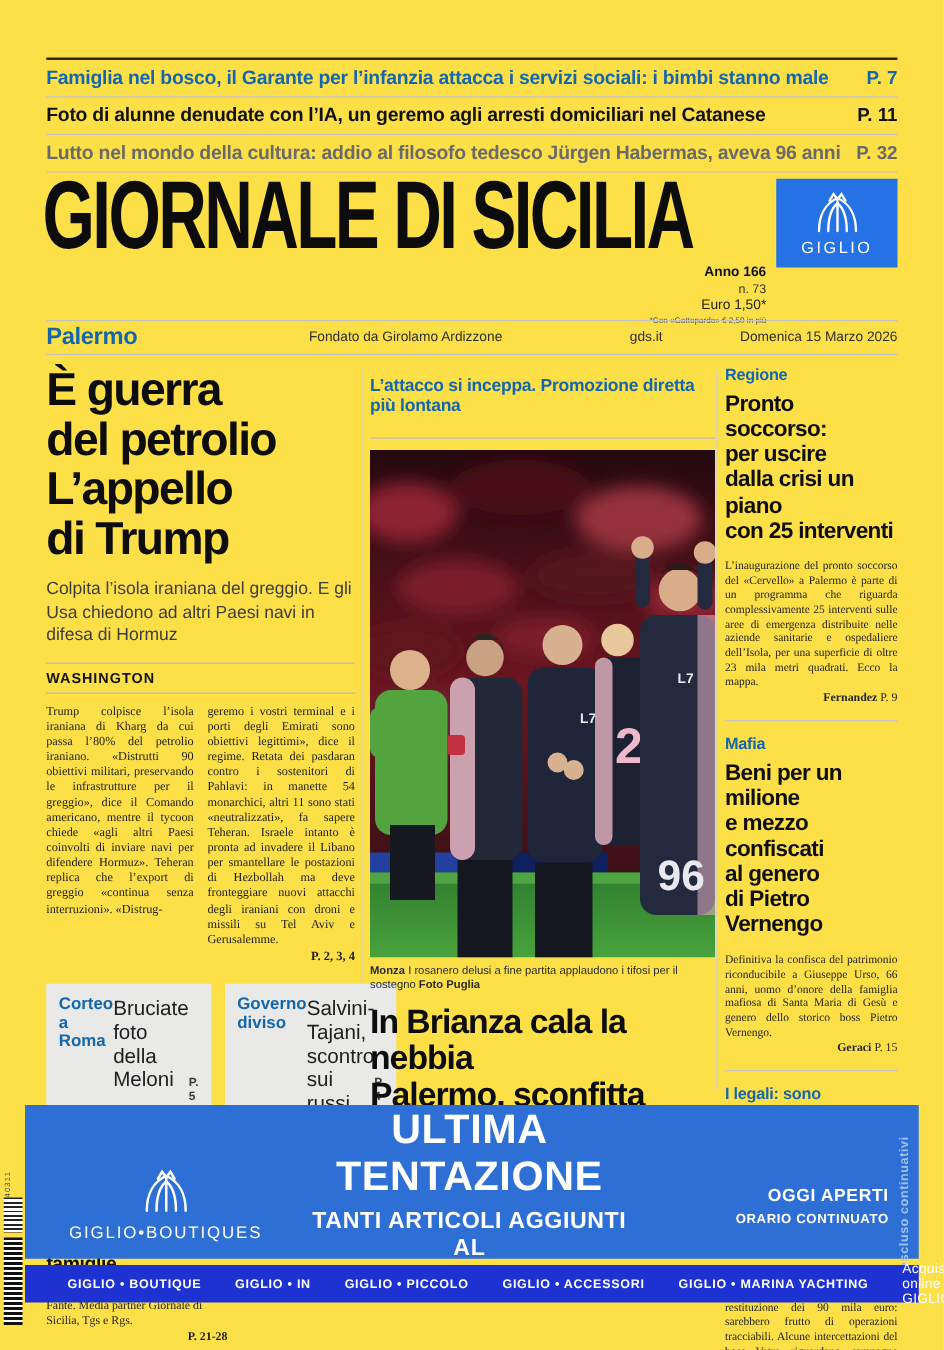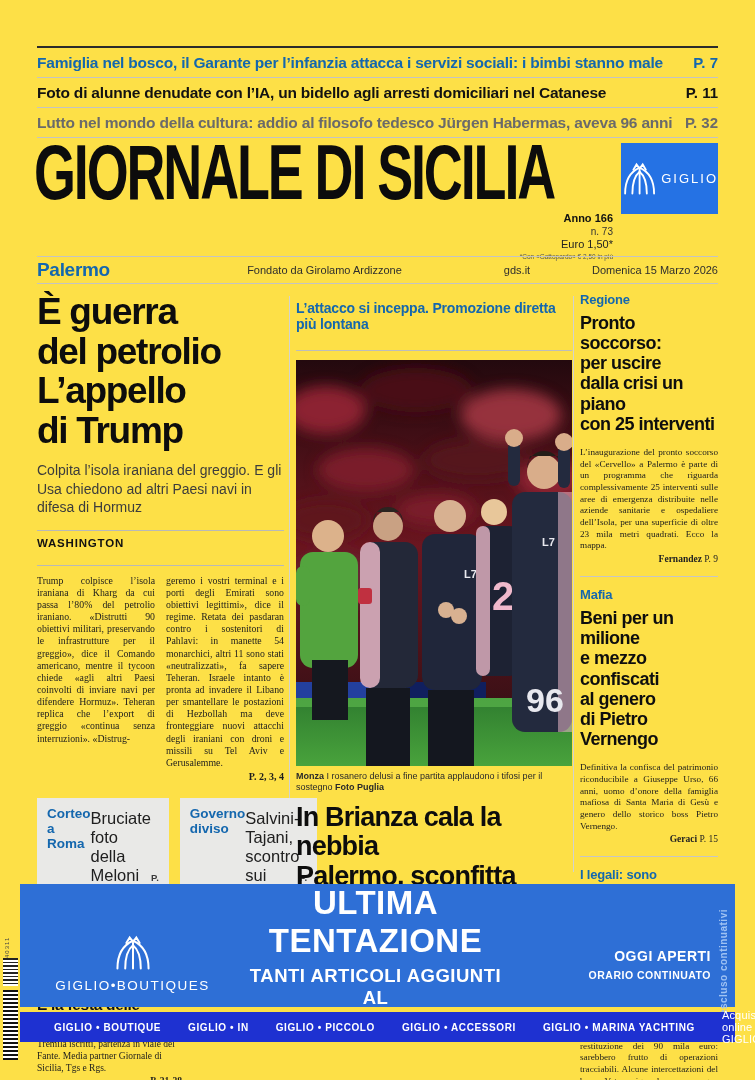--- a/index.html
+++ b/index.html
@@ -30,21 +30,21 @@
   .strip-gray .t,.strip-gray .p{ color:#6a6a6a; }
 
   
   .masthead-title{
     position:absolute; left:34px; top:134px; font-size:77px; font-weight:800;
     letter-spacing:-3px; line-height:1; color:#0c0c0c;
     transform:scaleX(.70); transform-origin:left top; white-space:nowrap;
   }
   .giglio-box{
     position:absolute; right:37px; top:143px; width:97px; height:71px;
-    background:var(--gigblue); display:flex; align-items:center; justify-content:center; gap:3px;
+    background:var(--gigblue); display:flex; flex-direction:column; align-items:center; justify-content:center; gap:3px;
   }
   .giglio-box .lbl{ color:#fff; font-size:13px; letter-spacing:2px; font-weight:400; }
   .anno{ position:absolute; right:142px; top:212px; text-align:right; line-height:1.25; }
   .anno .a1{ font-size:11px; font-weight:bold; }
   .anno .a2{ font-size:10px; color:#333; }
   .anno .a3{ font-size:11px; color:#222; }
   .anno .a4{ font-size:6.5px; color:#555; margin-top:1px; }
 
   
   .dateline{
@@ -57,21 +57,21 @@
   .dateline .dt{ font-size:11px; color:#2e2e2e; text-align:right; }
 
   
   .vsep{ position:absolute; top:296px; width:1px; height:576px; background:#d2d2d0; }
 
   
   .colL{ position:absolute; left:37px; top:292px; width:247px; }
   .lead-title{ font-size:37px; font-weight:800; line-height:1.07; letter-spacing:-1.3px; color:#0d0d0d; }
   .lead-sub{ margin-top:11px; font-size:14px; line-height:1.32; color:#3c3c3c; }
   .wash{ margin-top:13px; border-top:1px solid #b9b9b7; }
-  .wash .lab{ display:block; padding:6px 0 16px; font-size:11.5px; font-weight:bold; letter-spacing:.8px; border-bottom:1px solid #b9b9b7; }
+  .wash .lab{ display:block; padding:6px 0 5px; font-size:11.5px; font-weight:bold; letter-spacing:.8px; border-bottom:1px solid #b9b9b7; }
   .wash .cols{ display:grid; grid-template-columns:1fr 1fr; gap:11px; margin-top:9px; }
   .wash .cols p{ font-size:9.8px; line-height:1.24; text-align:justify; hyphens:auto; color:#1c1c1c; }
   .wash .pp{ display:block; text-align:right; font-weight:bold; font-size:10px; margin-top:2px; }
 
   .boxes{ display:flex; gap:11px; margin-top:15px; }
   .gbox{ flex:1; background:#e9e9e7; padding:8px 10px 7px; height:103px; display:flex; flex-direction:row; }
   .gbox .k{ color:var(--blue); font-size:13.5px; font-weight:800; }
   .gbox .h{ font-size:16.5px; line-height:1.14; color:#202020; margin-top:3px; }
   .gbox .p{ margin-top:auto; align-self:flex-end; font-size:9.5px; font-weight:bold; color:#3a3a3a; }
 
@@ -140,21 +140,21 @@
 <body>
 
 <div class="page">
 
   <div class="topstrip">
     <div class="strip-row strip-blue">
       <span class="t">Famiglia nel bosco, il Garante per l’infanzia attacca i servizi sociali: i bimbi stanno male</span>
       <span class="p">P. 7</span>
     </div>
     <div class="strip-row strip-black">
-      <span class="t">Foto di alunne denudate con l’IA, un bidello agli arresti domiciliari nel Catanese</span>
+      <span class="t">Foto di alunne denudate con l’IA, un geremo agli arresti domiciliari nel Catanese</span>
       <span class="p">P. 11</span>
     </div>
     <div class="strip-row strip-gray">
       <span class="t">Lutto nel mondo della cultura: addio al filosofo tedesco Jürgen Habermas, aveva 96 anni</span>
       <span class="p">P. 32</span>
     </div>
   </div>
 
   <div class="masthead-title">GIORNALE DI SICILIA</div>
   <div class="giglio-box">

